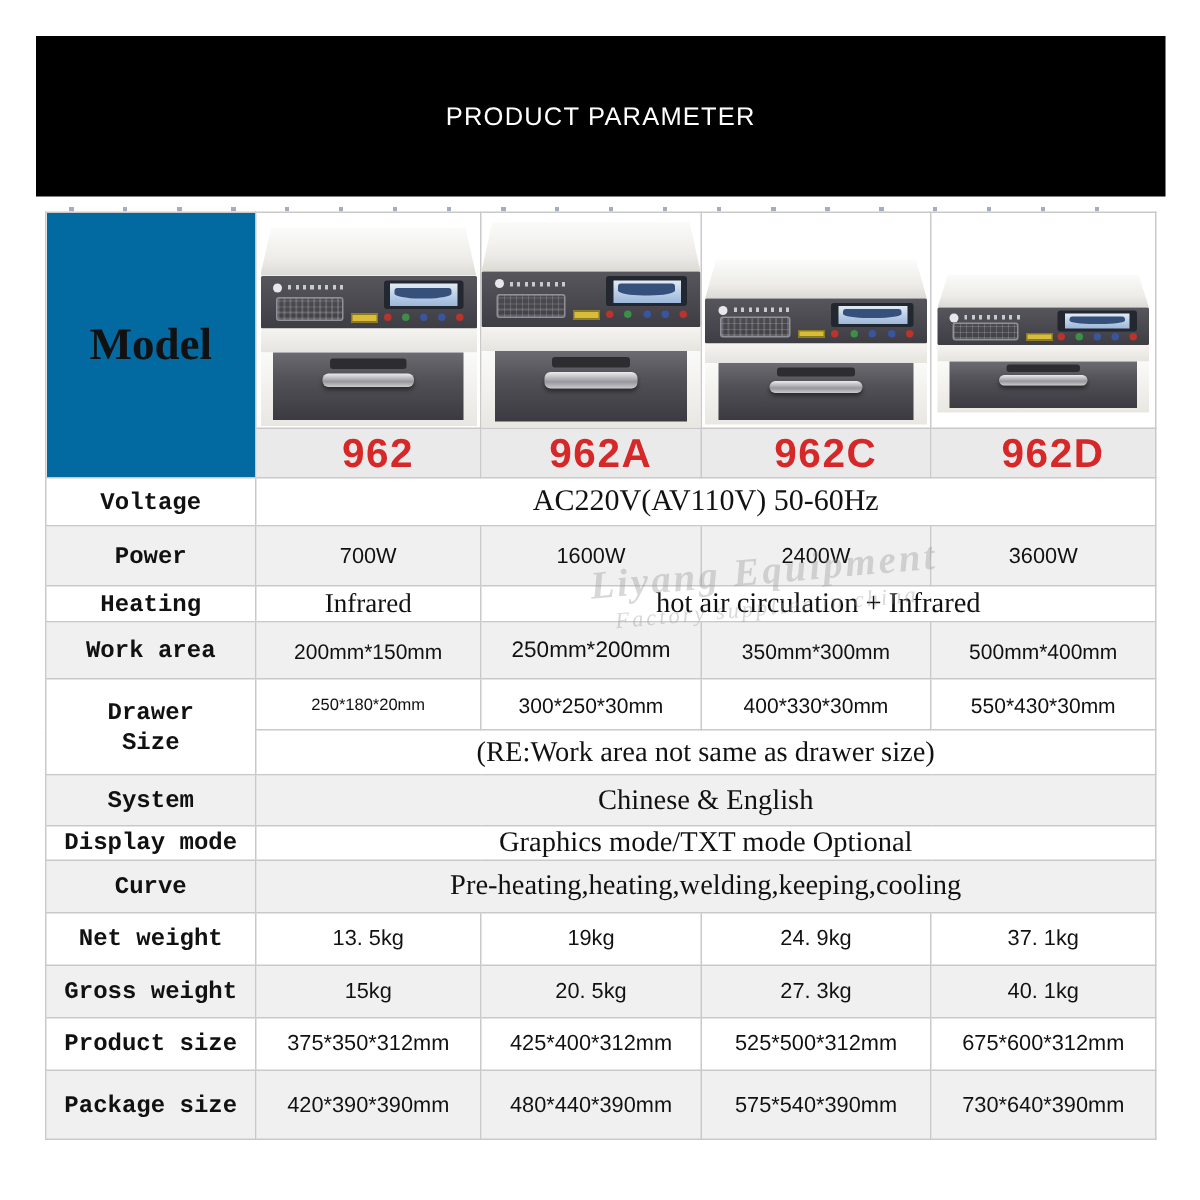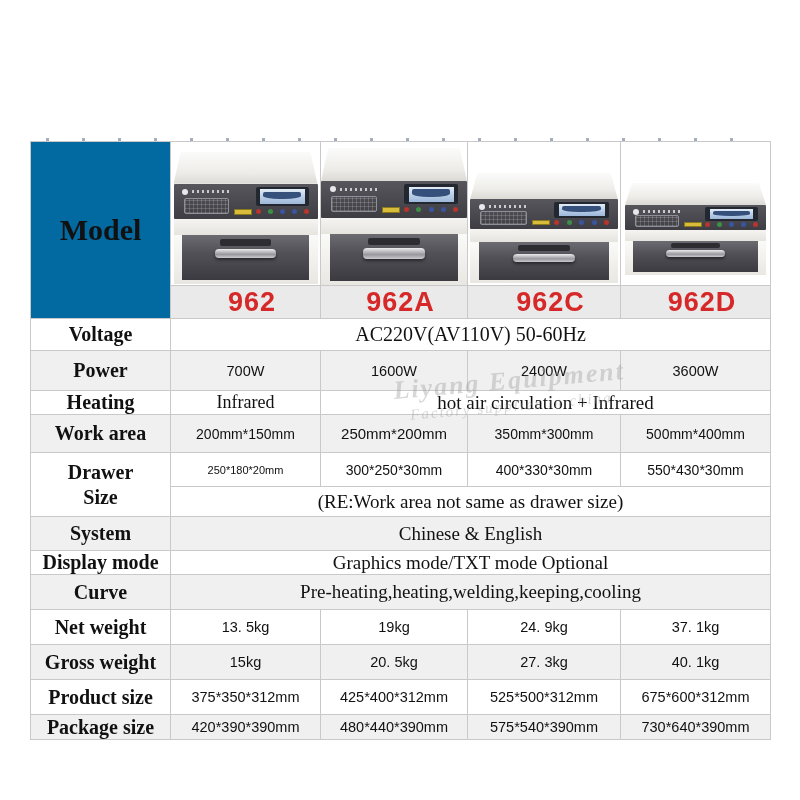--- a/index.html
+++ b/index.html
@@ -19,21 +19,21 @@
   .watermark{position:absolute;left:300px;top:366px;width:420px;text-align:center;
              transform:rotate(-5deg);color:#9a9a9a;opacity:.38;pointer-events:none;z-index:5;}
   .wm1{font-family:"Liberation Serif",serif;font-style:italic;font-weight:bold;font-size:26px;letter-spacing:2px;}
   .wm2{font-family:"Liberation Serif",serif;font-style:italic;font-size:15px;letter-spacing:2px;margin-top:2px;}
 
   
   table.spec{position:absolute;left:30px;top:141px;width:740px;border-collapse:collapse;
              table-layout:fixed;background:#fff;}
   table.spec td{border:1px solid #c9c9c9;padding:0;text-align:center;vertical-align:middle;
                 color:#111;overflow:hidden;}
-  .lbl{font-family:Liberation Serif, serif;font-weight:bold;font-size:20px;color:#141414;}
+  .lbl{font-family:Liberation Mono, monospace;font-weight:bold;font-size:16px;color:#141414;}
   .model-cell{background:#0369a1;}
   .model-word{font-family:"Liberation Serif",serif;font-weight:bold;font-size:30px;color:#111;}
   .img-cell{background:#fff;}
   .img-wrap{display:flex;align-items:flex-end;justify-content:center;height:143px;}
   .name-row td{background:#eaeaea;height:32px;}
   .model-name{font-family:"Liberation Sans",sans-serif;font-weight:bold;font-size:27px;
               letter-spacing:1px;color:#d62828;margin-left:13px;}
   .serif-val{font-family:"Liberation Serif",serif;font-size:19px;color:#151515;}
   .sans-val{font-family:"Liberation Sans",sans-serif;font-size:14.5px;color:#161616;}
   .alt{background:#f0f0f0;}
@@ -82,20 +82,23 @@
   .m1{width:144px;height:132px;margin-bottom:1px;}
   .m2{width:146px;height:137px;margin-bottom:0;}
   .m3{width:148px;height:110px;margin-bottom:2px;}
   .m4{width:141px;height:92px;margin-bottom:10px;}
 </style>
 </head>
 <body>
 
 <div class="page">
 
+  <div class="banner">
+    <span class="banner-title">PRODUCT PARAMETER</span>
+  </div>
 
   <div class="dots"></div>
 
   <div class="watermark">
     <div class="wm1">Liyang Equipment</div>
     <div class="wm2">Factory supplier in china</div>
   </div>
 
   <table class="spec">
     <colgroup>
@@ -309,21 +312,21 @@
     </tr>
 
     <tr style="height:35px">
       <td class="lbl">Product size</td>
       <td class="sans-val">375*350*312mm</td>
       <td class="sans-val">425*400*312mm</td>
       <td class="sans-val">525*500*312mm</td>
       <td class="sans-val">675*600*312mm</td>
     </tr>
 
-    <tr style="height:25px">
+    <tr style="height:46px">
       <td class="lbl alt">Package size</td>
       <td class="sans-val alt">420*390*390mm</td>
       <td class="sans-val alt">480*440*390mm</td>
       <td class="sans-val alt">575*540*390mm</td>
       <td class="sans-val alt">730*640*390mm</td>
     </tr>
   </tbody>
     </table>
 </div>
 

